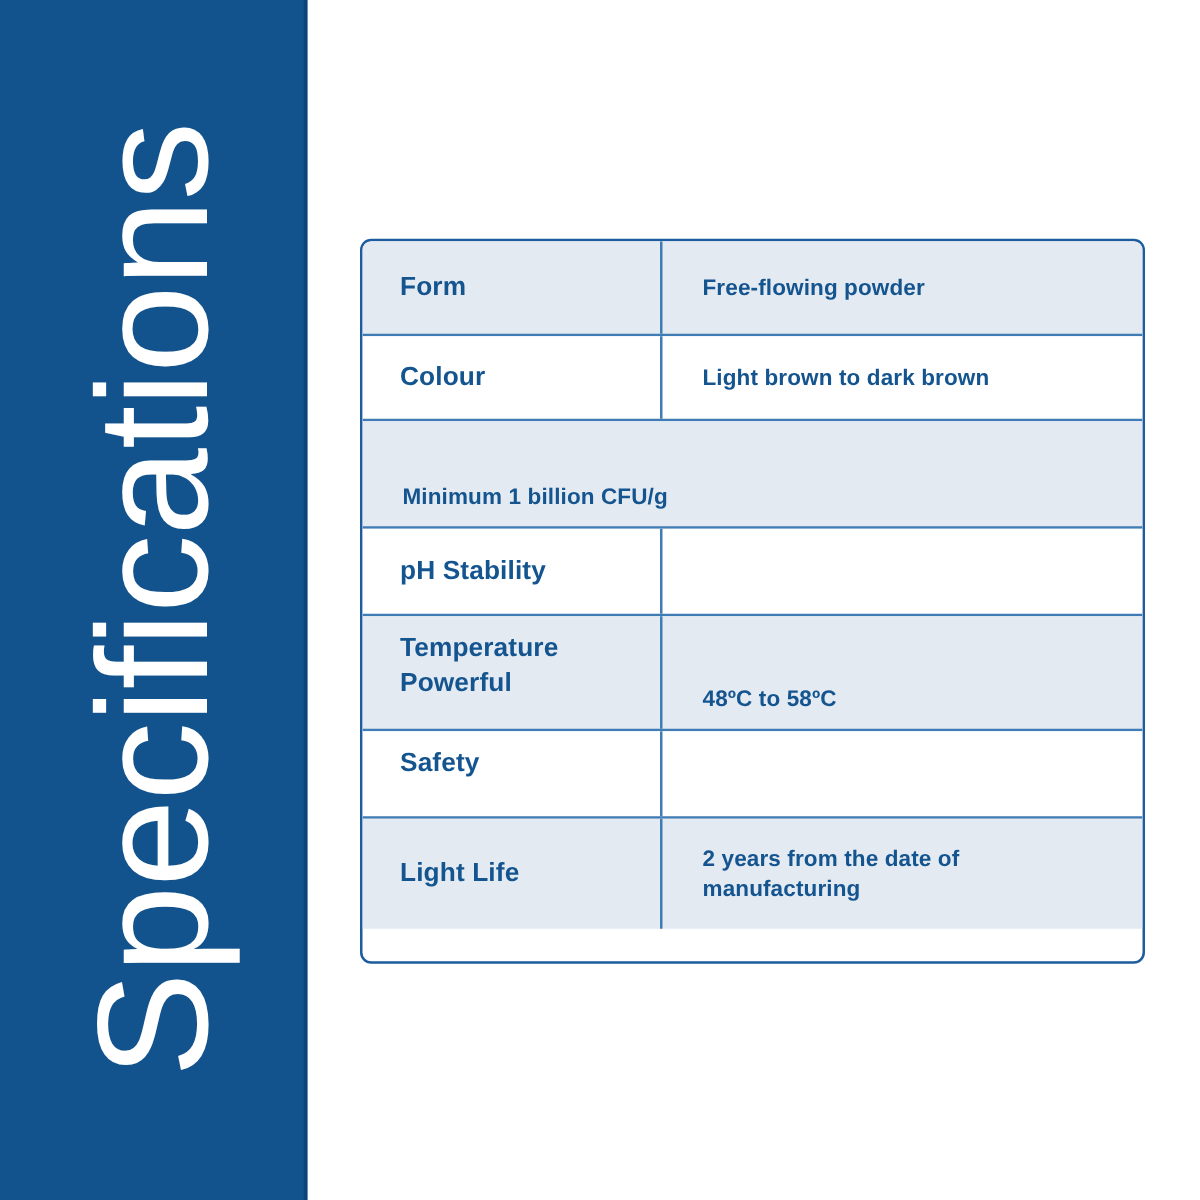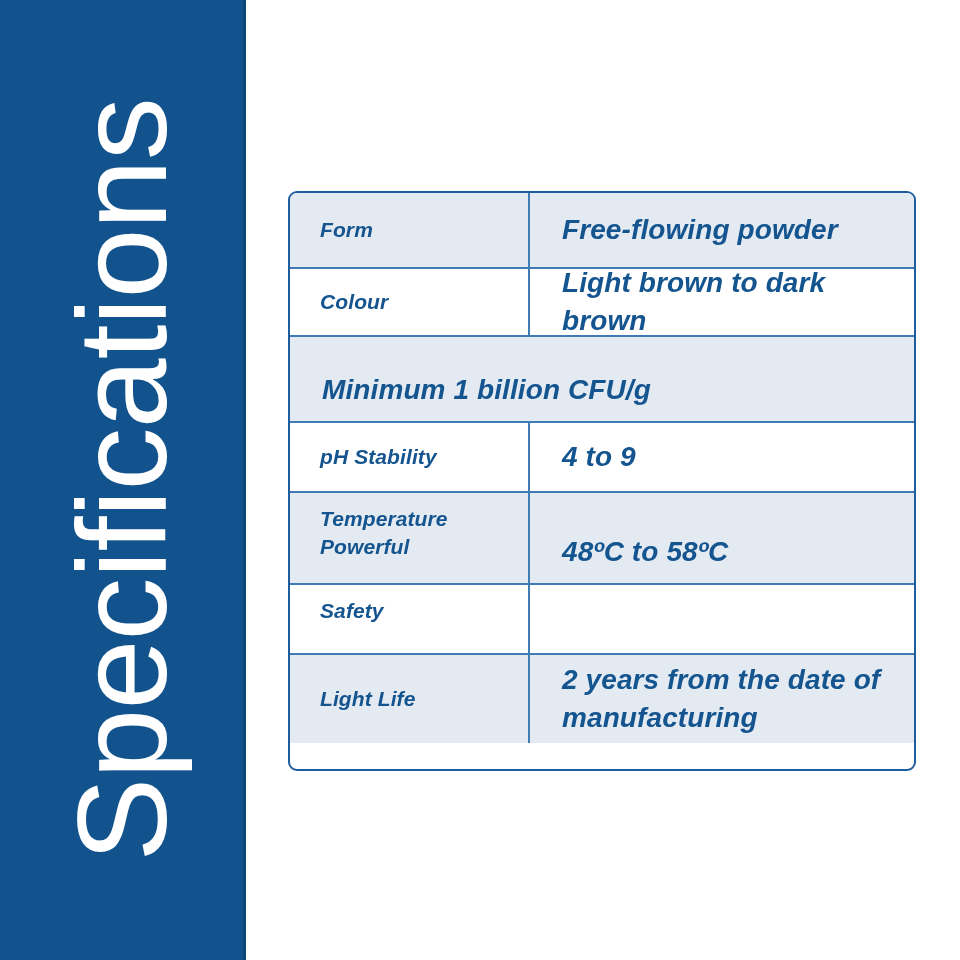--- a/index.html
+++ b/index.html
@@ -71,21 +71,20 @@
     border: 2px solid #1d5c9e;
     border-radius: 9px;
     overflow: hidden;
     background: #ffffff;
   }
   .spec-row {
     display: flex;
     box-sizing: border-box;
     border-bottom: 2px solid #3f7cb5;
     align-items: stretch;
-    font-style: italic;
   }
   .spec-row:last-child {
     border-bottom: none;
   }
   .spec-row.shaded {
     background: #e4eaf2;
   }
   .spec-row.plain {
     background: #ffffff;
   }
@@ -103,21 +102,21 @@
     line-height: 1.32;
     letter-spacing: 0.1px;
   }
   .spec-value {
     box-sizing: border-box;
     flex: 1 1 auto;
     display: flex;
     align-items: center;
     padding: 0 14px 0 32px;
     color: #14548f;
-    font-size: 28px;
+    font-size: 18px;
     font-weight: 600;
     line-height: 1.34;
     letter-spacing: 0.1px;
     border-radius: 26px;
   }
   
   .h-form  { height: 76px; }
   .h-col   { height: 68px; }
   .h-bact  { height: 86px; }
   .h-ph    { height: 70px; text-align: center; }
@@ -153,21 +152,20 @@
       <div class="spec-label">Colour</div>
       <div class="spec-value">Light brown to dark brown</div>
     </div>
 
     <div class="spec-row shaded h-bact">
       <div class="spec-value align-bot-value">Minimum 1 billion CFU/g</div>
     </div>
 
     <div class="spec-row plain h-ph">
       <div class="spec-label">pH Stability</div>
-      <div class="spec-value">4 to 9</div>
     </div>
 
     <div class="spec-row shaded h-temp">
       <div class="spec-label align-top-label">
         <span>
           <span>Temperature</span><br>
           <span>Powerful</span>
         </span>
       </div>
       <div class="spec-value align-bot-value">48ºC to 58ºC</div>

